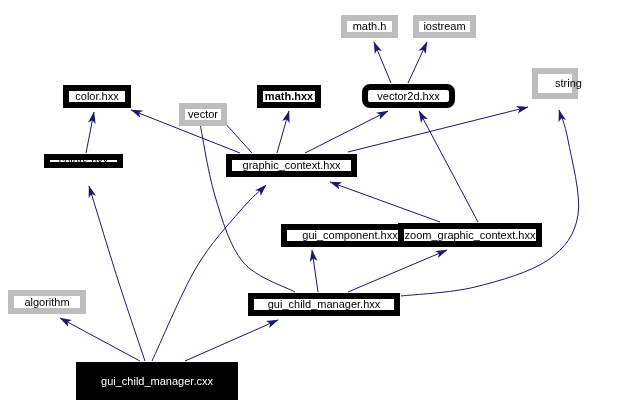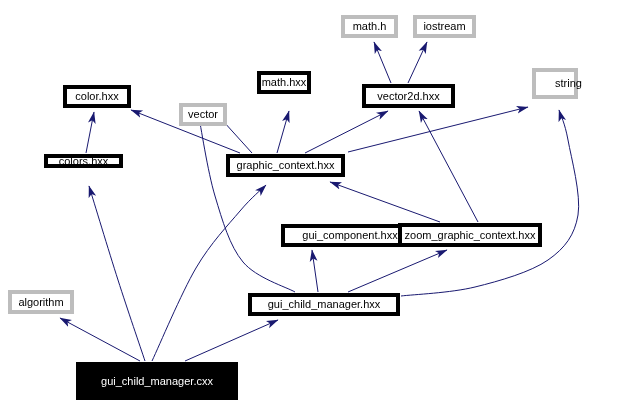--- a/index.html
+++ b/index.html
@@ -2,21 +2,21 @@
 <html><head>
 <meta charset="utf-8">
 <style>
   html,body{margin:0;padding:0;}
   body{background:#ffffff;}
   #stage{position:relative;width:625px;height:401px;background:#ffffff;overflow:hidden;
          font-family:"Liberation Sans", sans-serif;}
   #edges{position:absolute;left:0;top:0;}
   .edge{fill:none;stroke-width:1;}
   .node{position:absolute;box-sizing:border-box;background:#ffffff;
-        border:4px solid #f9a8d4;display:flex;align-items:center;justify-content:center;
+        border:6px solid #f9a8d4;display:flex;align-items:center;justify-content:center;
         font-size:11px;line-height:1;white-space:nowrap;color:#000000;padding:0 3px;}
   .node.external{border-color:#bdbdbd;}
   .node.focus{background:#000000;color:#ffffff;border-color:#000000;}
 </style>
 </head>
 <body>
 
 <div id="stage" style="background: rgb(255, 255, 255);">
   <svg id="edges" width="625" height="401" viewBox="0 0 625 401">
     <defs>
@@ -43,24 +43,24 @@
         <path d="M145,361C140.5,347.5 127.33333333333333,309.1666666666667 118,280C108.66666666666667,250.83333333333334 93.83333333333333,201.66666666666666 89,186" class="edge" stroke="#191970" marker-end="url(#arrowhead)"></path>
         <path d="M152,361C159.33333333333334,345.5 181.33333333333334,293 196,268C210.66666666666666,243 228.33333333333334,224.83333333333334 240,211C251.66666666666666,197.16666666666666 261.6666666666667,189.33333333333334 266,185" class="edge" stroke="#191970" marker-end="url(#arrowhead)"></path>
         <path d="M185,361L278,320" class="edge" stroke="#191970" marker-end="url(#arrowhead)"></path>
       </g>
   </svg>
   <div id="nodes">
       <div class="node external" style="left: 341px; top: 15px; width: 57px; height: 23px; border-color: rgb(189, 189, 189);">math.h</div>
       <div class="node external" style="left: 413px; top: 15px; width: 63px; height: 23px; border-color: rgb(189, 189, 189);">iostream</div>
       <div class="node documented" style="left: 63px; top: 85px; width: 68px; height: 23px; border-color: rgb(0, 0, 0);">color.hxx</div>
       <div class="node external" style="left: 179px; top: 103px; width: 48px; height: 23px; border-color: rgb(189, 189, 189);">vector</div>
-      <div class="node documented" style="left: 257px; top: 71px; width: 54px; height: 23px; border-color: rgb(0, 0, 0);">math.hxx</div>
-      <div class="node documented" style="left: 362px; top: 84px; width: 93px; height: 24px; border-color: rgb(0, 0, 0);">vector2d.hxx</div>
+      <div class="node documented" style="left: 257px; top: 85px; width: 64px; height: 23px; border-color: rgb(0, 0, 0); font-weight: bold;">math.hxx</div>
+      <div class="node documented" style="left: 362px; top: 84px; width: 93px; height: 24px; border-color: rgb(0, 0, 0); border-radius: 8px;">vector2d.hxx</div>
       <div class="node external" style="left: 532px; top: 68px; width: 46px; height: 31px; border-color: rgb(189, 189, 189); padding-left: 30px;">string</div>
       <div class="node documented" style="left: 44px; top: 154px; width: 79px; height: 14px; border-color: rgb(0, 0, 0);">colors.hxx</div>
-      <div class="node documented" style="left: 226px; top: 154px; width: 119px; height: 23px; border-color: rgb(0, 0, 0);">graphic_context.hxx</div>
+      <div class="node documented" style="left: 226px; top: 154px; width: 131px; height: 23px; border-color: rgb(0, 0, 0);">graphic_context.hxx</div>
       <div class="node documented" style="left: 240px; top: 224px; width: 138px; height: 23px; border-color: rgb(0, 0, 0); margin-left: 41px;">gui_component.hxx</div>
       <div class="node documented" style="left: 398px; top: 223px; width: 144px; height: 24px; border-color: rgb(0, 0, 0);">zoom_graphic_context.hxx</div>
-      <div class="node external" style="left: 8px; top: 290px; width: 66px; height: 24px; border-color: rgb(189, 189, 189);">algorithm</div>
+      <div class="node external" style="left: 8px; top: 290px; width: 78px; height: 24px; border-color: rgb(189, 189, 189);">algorithm</div>
       <div class="node documented" style="left: 248px; top: 293px; width: 152px; height: 23px; border-color: rgb(0, 0, 0);">gui_child_manager.hxx</div>
       <div class="node focus" style="left: 76px; top: 362px; width: 162px; height: 38px; background: rgb(0, 0, 0); color: rgb(255, 255, 255);">gui_child_manager.cxx</div>
     </div>
 </div>
 
 </body></html>

